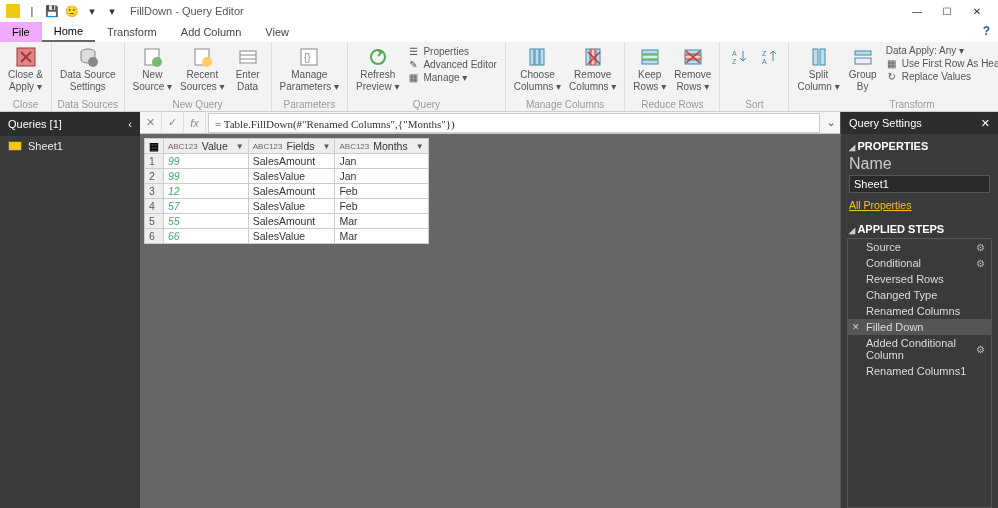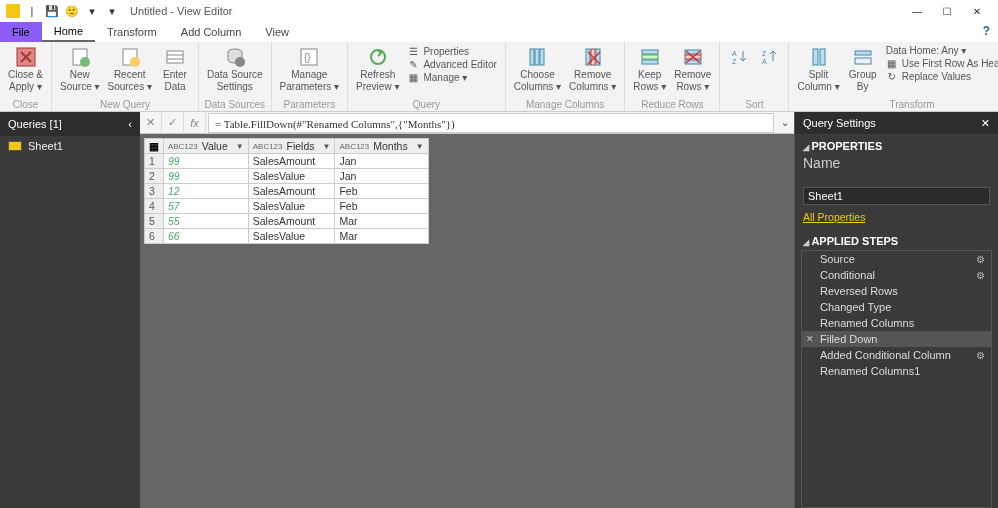--- a/index.html
+++ b/index.html
@@ -9,21 +9,21 @@
   .titlebar { height: 22px; background: #fff; display: flex; align-items: center; padding: 0 6px; font-size: 11px; color: #333; }
   .titlebar .qat { display: flex; gap: 4px; align-items: center; }
   .qat-btn { width: 16px; height: 16px; display: flex; align-items: center; justify-content: center; font-size: 11px; }
   .titlebar .title { margin-left: 10px; color: #555; }
   .titlebar .spacer { flex: 1; }
   .win-btn { width: 30px; height: 22px; display: flex; align-items: center; justify-content: center; font-size: 10px; color: #333; }
 
   
   .menubar { height: 20px; background: #fff; display: flex; align-items: stretch; font-size: 11px; position: relative; }
   .menu-tab { padding: 0 12px; display: flex; align-items: center; color: #444; cursor: pointer; }
-  .menu-tab.file { background: #8b5cf6; color: #000; }
+  .menu-tab.file { background: #f0abfc; color: #000; }
   .menu-tab.active { border-bottom: 2px solid #666; color: #000; background: #fff; }
   .help-icon { position: absolute; right: 8px; top: 2px; color: #2a6496; font-size: 12px; font-weight: bold; }
 
   
   .ribbon { height: 70px; background: #f3f3f3; border-bottom: 1px solid #ccc; display: flex; font-size: 10px; color: #555; }
   .ribbon-group { border-right: 1px solid #ddd; display: flex; flex-direction: column; padding: 2px 4px 0 4px; }
   .ribbon-group .row { display: flex; align-items: flex-start; flex: 1; }
   .ribbon-btn { display: flex; flex-direction: column; align-items: center; text-align: center; padding: 2px 4px; cursor: pointer; line-height: 1.15; min-width: 38px; }
   .ribbon-btn .icon { width: 22px; height: 22px; margin-bottom: 1px; display:flex; align-items:center; justify-content:center; }
   .ribbon-group .grp-label { text-align: center; color: #999; font-size: 10px; padding-bottom: 1px; }
@@ -55,26 +55,26 @@
   td.rownum { background:#eee; text-align:center; color:#555; width:18px; }
   th.col { font-weight:normal; color:#333; }
   th.sel { background:#f2c811; }
   .col-inn { display:flex; align-items:center; gap:2px;}
   .type-icon { font-size:8px; color:#666; margin-right:2px;}
   .drop { margin-left:auto; font-size:8px; color:#555; padding-left:6px;}
   td.num { text-align:right; font-style:italic; color:#4a6;margin-left:20px; }
   td.txt { color:#333; }
 
   
-  .settings { width:203px; background:#3a3a3a; color:#ddd; display:flex; flex-direction:column; font-size:11px;}
+  .settings { width:157px; background:#3a3a3a; color:#ddd; display:flex; flex-direction:column; font-size:11px;}
   .settings-hdr { height:22px; background:#2d2d2d; display:flex; align-items:center; padding:0 8px; justify-content:space-between; color:#fff;}
   .sect-title { padding:6px 8px 3px 8px; font-size:11px; font-weight:bold; color:#fff; }
   .sect-title::before { content:"◢ "; font-size:8px; color:#ccc; }
   .prop-block { padding:0 8px 4px 8px; }
-  .prop-label { font-size:14px; color:#ccc; margin-bottom:16px; }
+  .prop-label { font-size:16px; color:#ccc; margin-bottom:2px; }
   .prop-input { width:100%; background:#2a2a2a; border:1px solid #555; color:#fff; font-size:11px; padding:2px 4px; }
   .link { color:#f2c811; text-decoration:underline; font-size:10.5px; padding:2px 8px 6px 8px; cursor:pointer; }
   .steps { flex:1; overflow:auto; border:1px solid #555; margin:0 6px; }
   .step { display:flex; align-items:center; padding:2px 6px 2px 18px; font-size:11px; cursor:pointer; position:relative;}
   .step .gear { margin-left:auto; color:#bbb; font-size:10px; }
   .step.selected { background:#555; }
   .step .xmark { position:absolute; left:4px; font-size:9px; color:#ccc;}
   .icon svg { display:block; }
 </style>
 </head>
@@ -82,21 +82,21 @@
 
 <div class="titlebar">
   <div class="qat">
     <span class="qat-btn" style="background:#f2c811;width:14px;height:14px"></span>
     <span class="qat-btn">|</span>
     <span class="qat-btn">💾</span>
     <span class="qat-btn">🙂</span>
     <span class="qat-btn">▾</span>
     <span class="qat-btn">▾</span>
   </div>
-  <span class="title">Untitled - View Editor</span>
+  <span class="title">FillDown - Query Editor</span>
   <span class="spacer"></span>
   <span class="win-btn">—</span>
   <span class="win-btn">☐</span>
   <span class="win-btn">✕</span>
 </div>
 
 <div class="menubar">
   <div class="menu-tab file">File</div>
   <div class="menu-tab active">Home</div>
   <div class="menu-tab">Transform</div>
@@ -120,20 +120,37 @@
       </div>
     </div>
     <div class="grp-label">Close</div>
   </div>
 
   <div class="ribbon-group">
     <div class="row">
       <div class="ribbon-btn">
           <span class="icon">
             <svg width="22" height="22">
+              <ellipse cx="11" cy="6" rx="7" ry="3" fill="#ddd" stroke="#888"></ellipse>
+              <path d="M4 6 v8 a7 3 0 0 0 14 0 v-8" fill="#ddd" stroke="#888"></path>
+              <circle cx="16" cy="16" r="5" fill="#888"></circle>
+            </svg>
+          </span>
+          <span style="white-space:pre">Data Source
+Settings</span>
+        </div>
+    </div>
+    <div class="grp-label">Data Sources</div>
+  </div>
+
+  <div class="ribbon-group">
+    <div class="row">
+      <div class="ribbon-btn">
+          <span class="icon">
+            <svg width="22" height="22">
               <rect x="4" y="3" width="14" height="16" fill="#fff" stroke="#888"></rect>
               <circle cx="16" cy="16" r="5" fill="#7b7"></circle>
             </svg>
           </span>
           <span style="white-space:pre">New
 Source ▾</span>
         </div>
       <div class="ribbon-btn">
           <span class="icon">
             <svg width="22" height="22">
@@ -150,37 +167,20 @@
               <rect x="3" y="5" width="16" height="12" fill="#fff" stroke="#888"></rect>
               <line x1="3" y1="9" x2="19" y2="9" stroke="#888"></line>
               <line x1="3" y1="13" x2="19" y2="13" stroke="#888"></line>
             </svg>
           </span>
           <span style="white-space:pre">Enter
 Data</span>
         </div>
     </div>
     <div class="grp-label">New Query</div>
-  </div>
-
-  <div class="ribbon-group">
-    <div class="row">
-      <div class="ribbon-btn">
-          <span class="icon">
-            <svg width="22" height="22">
-              <ellipse cx="11" cy="6" rx="7" ry="3" fill="#ddd" stroke="#888"></ellipse>
-              <path d="M4 6 v8 a7 3 0 0 0 14 0 v-8" fill="#ddd" stroke="#888"></path>
-              <circle cx="16" cy="16" r="5" fill="#888"></circle>
-            </svg>
-          </span>
-          <span style="white-space:pre">Data Source
-Settings</span>
-        </div>
-    </div>
-    <div class="grp-label">Data Sources</div>
   </div>
 
   <div class="ribbon-group">
     <div class="row">
       <div class="ribbon-btn">
           <span class="icon">
             <svg width="22" height="22">
               <rect x="3" y="3" width="16" height="16" fill="#fff" stroke="#888"></rect>
               <text x="6" y="15" font-size="10" fill="#888">{}</text>
             </svg>
@@ -321,21 +321,21 @@
             <svg width="22" height="22">
               <rect x="3" y="5" width="16" height="4" fill="#bde" stroke="#48a"></rect>
               <rect x="3" y="12" width="16" height="6" fill="#eef" stroke="#48a"></rect>
             </svg>
           </span>
           <span style="white-space:pre">Group
 By</span>
         </div>
       <div class="small-list">
         <div class="item">
-            <span>Data Home: Any ▾</span>
+            <span>Data Apply: Any ▾</span>
           </div>
         <div class="item">
             <span class="icon">▦</span>
             <span>Use First Row As Headers ▾</span>
           </div>
         <div class="item">
             <span class="icon">↻</span>
             <span>Replace Values</span>
           </div>
       </div>

